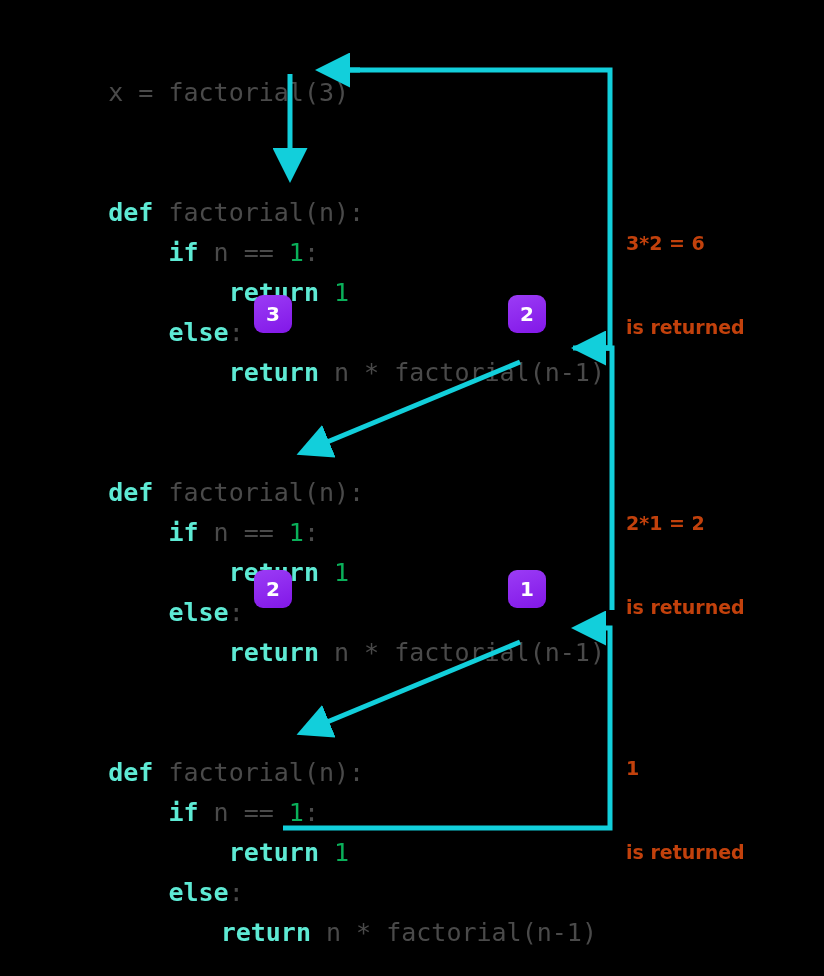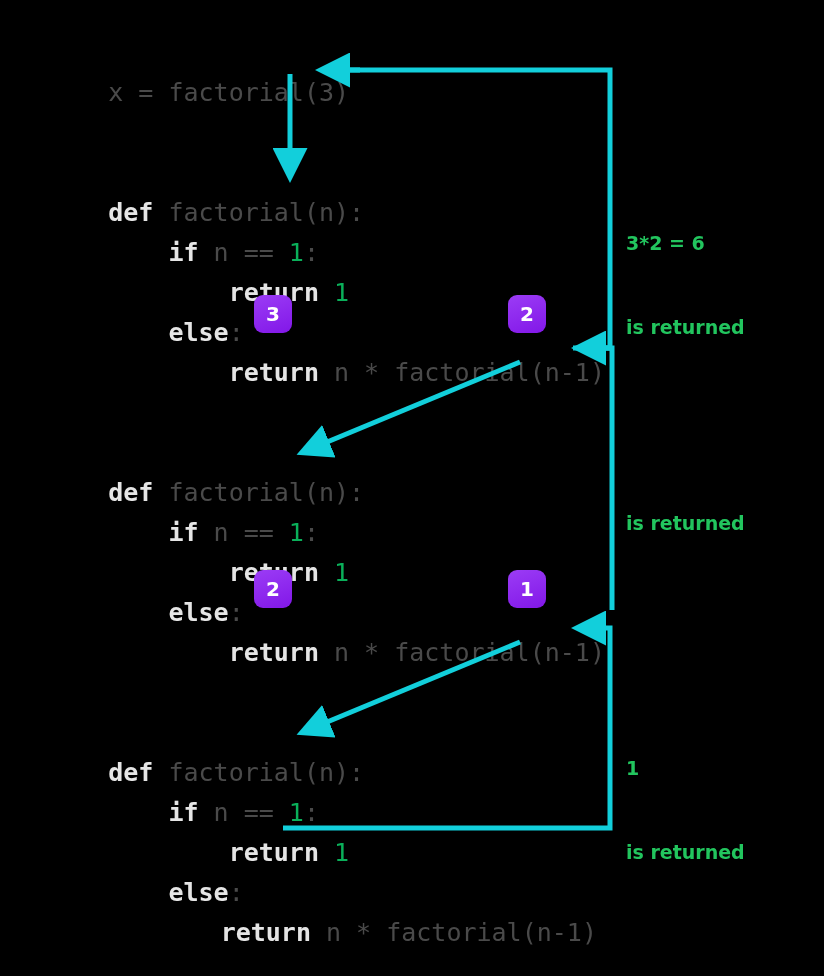--- a/index.html
+++ b/index.html
@@ -17,21 +17,21 @@
   }
   .code-line {
     position: absolute;
     white-space: pre;
     font-family: "DejaVu Sans Mono", "Liberation Mono", monospace;
     font-size: 25px;
     line-height: 25px;
     letter-spacing: 0px;
   }
   .tok { white-space: pre; }
-  .kw   { color: #e5e5e5; font-weight: bold; }
+  .kw   { color: #5eead4; font-weight: bold; }
   .id   { color: #4a4a4a; }
   .num  { color: #0ab05a; }
   .plain{ color: #4a4a4a; }
 
   .badge {
     position: absolute;
     width: 38px;
     height: 38px;
     border-radius: 9px;
     background: linear-gradient(160deg, #9b3cf5 0%, #8217e8 100%);
@@ -40,21 +40,21 @@
     font-size: 20px;
     font-weight: bold;
     display: flex;
     align-items: center;
     justify-content: center;
     box-sizing: border-box;
   }
 
   .note {
     position: absolute;
-    color: #22c55e;
+    color: #c2410c;
     font-family: "DejaVu Sans", "Liberation Sans", sans-serif;
     font-size: 19px;
     font-weight: bold;
     line-height: 28px;
     white-space: pre;
   }
 
   svg.arrows {
     position: absolute;
     left: 0;
@@ -146,20 +146,21 @@
   <div class="badge" style="left:508px; top:295px;">2</div>
 
   <div class="badge" style="left:254px; top:570px;">2</div>
   <div class="badge" style="left:508px; top:570px;">1</div>
 
   <div class="note" style="left:626px; top:173px;">
     <div>3*2 = 6</div>
     <div>is returned</div>
   </div>
   <div class="note" style="left:626px; top:453px;">
+    <div>2*1 = 2</div>
     <div>is returned</div>
   </div>
   <div class="note" style="left:626px; top:698px;">
     <div>1</div>
     <div>is returned</div>
   </div>
 
 </div>
 
 </body></html>

